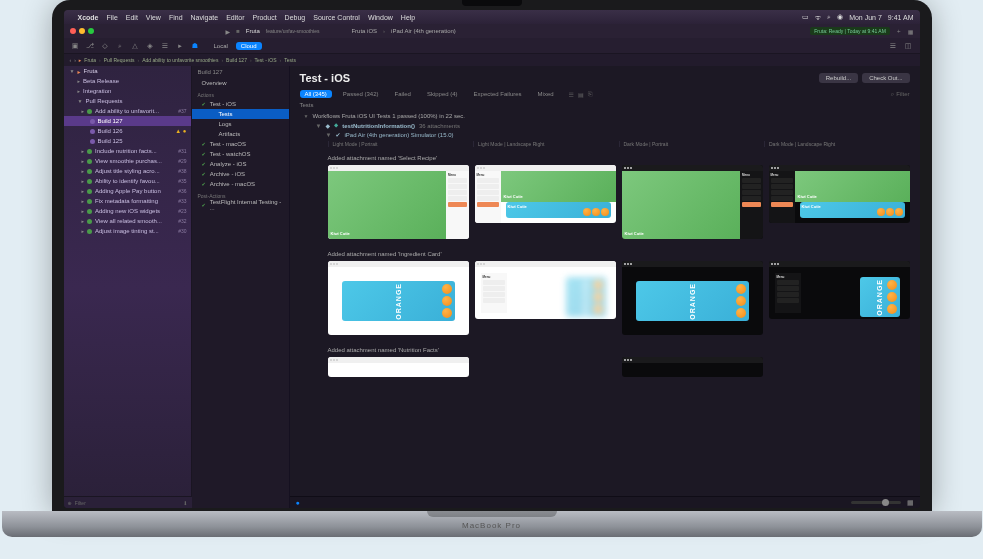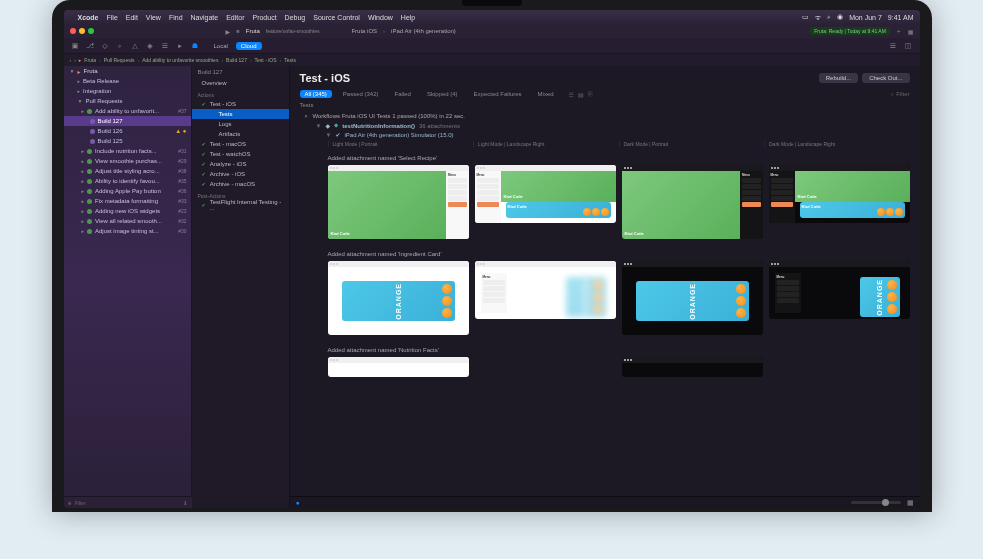--- a/index.html
+++ b/index.html
@@ -644,13 +644,16 @@
 
       <div class="btm">
         <span style="color:#0a84ff;font-size:7px">●</span>
         <div class="sl"></div>
         <div class="zoom"></div>
         <span style="color:#888;font-size:7px">▦</span>
       </div>
 
     </div>
   </div>
+  <div class="base">
+      <div class="base-label">MacBook Pro</div>
+    </div>
 </div>
 
 </body></html>

